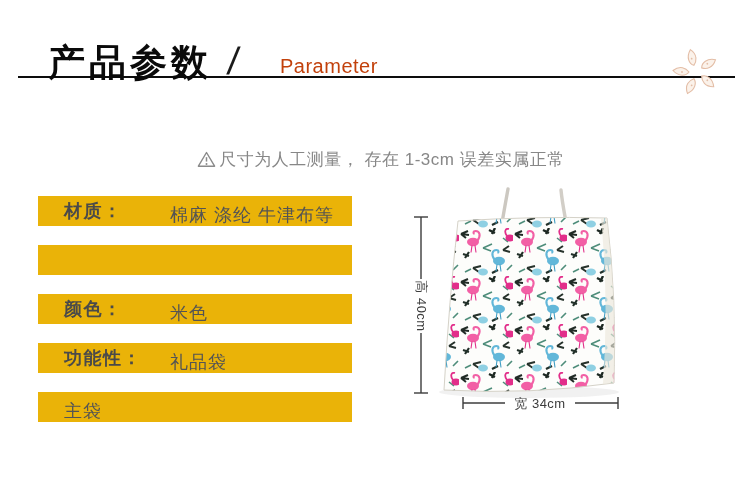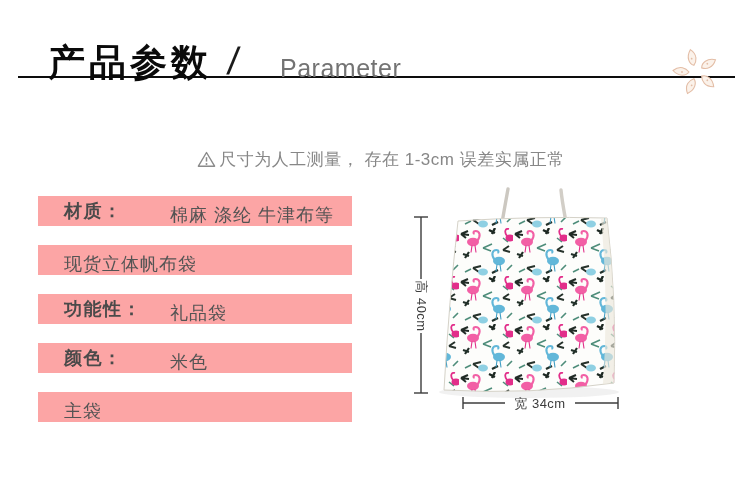--- a/index.html
+++ b/index.html
@@ -22,36 +22,36 @@
     font-size:37px; font-weight:bold; color:#0a0a0a; letter-spacing:4px;
     line-height:1;
   }
   .title-slash {
     position:absolute; left:210px; top:42px;
     font-size:38px; font-weight:300; color:#1a1a1a; line-height:1;
     transform:skewX(-8deg);
   }
   .title-en {
     position:absolute; left:262px; top:56px;
-    font-size:25px; color:#737373; letter-spacing:0.5px; line-height:1;
+    font-size:20px; color:#c2410c; letter-spacing:0.5px; line-height:1;
   }
   .flower { position:absolute; right:12px; top:42px; }
 
   
   .notice {
     position:absolute; left:0; right:0; top:147px; height:24px;
     display:flex; align-items:center; justify-content:center; gap:3px;
     font-size:17px; color:#878787; letter-spacing:0.5px;padding-left:12px;
   }
   .notice svg { flex:0 0 auto; margin-top:1px; }
 
   
   .params { position:absolute; left:38px; top:196px; width:314px; }
   .param-row {
-    height:30px; background:#fca5a5; margin-bottom:19px;
+    height:30px; background:#eab308; margin-bottom:19px;
     display:flex; align-items:center; padding-left:26px;
     font-size:18px;
   }
   .param-label {
     font-weight:bold; color:#4a4a4a; width:106px; flex-shrink:0;
     letter-spacing:1.5px; white-space:nowrap;
   }
   .param-value { color:#545454; letter-spacing:1px; white-space:nowrap;margin-top:7px; }
 
   
@@ -106,29 +106,28 @@
     </svg>
     <span>尺寸为人工测量， 存在 1-3cm 误差实属正常</span>
   </div>
 
   <div class="params">
     <div class="param-row">
       <span class="param-label">材质：</span>
       <span class="param-value">棉麻 涤纶 牛津布等</span>
     </div>
     <div class="param-row">
-      <span class="param-value">现货立体帆布袋</span>
+    </div>
+    <div class="param-row">
+      <span class="param-label">颜色：</span>
+      <span class="param-value">米色</span>
     </div>
     <div class="param-row">
       <span class="param-label">功能性：</span>
       <span class="param-value">礼品袋</span>
-    </div>
-    <div class="param-row">
-      <span class="param-label">颜色：</span>
-      <span class="param-value">米色</span>
     </div>
     <div class="param-row">
       <span class="param-value">主袋</span>
     </div>
   </div>
 
   <div class="figure">
     <svg width="250" height="240" viewBox="0 0 250 240">
       <defs>
         <pattern id="flamPat" width="54" height="48" patternUnits="userSpaceOnUse">

